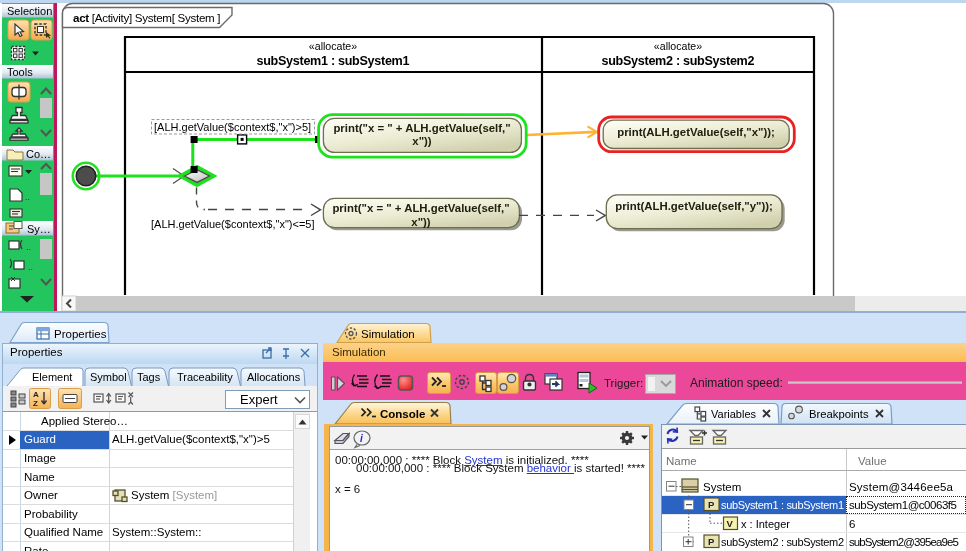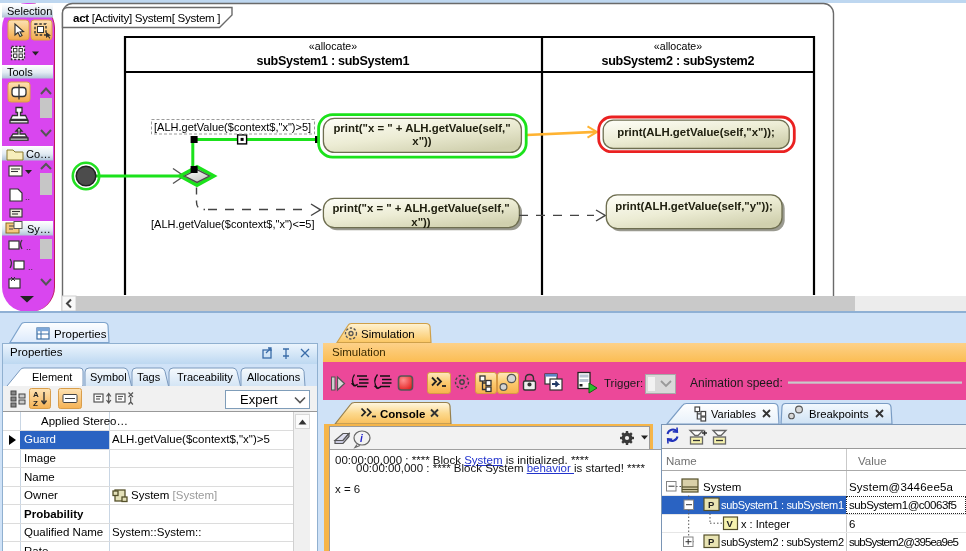--- a/index.html
+++ b/index.html
@@ -7,21 +7,21 @@
   #app{position:relative;width:966px;height:551px;overflow:hidden;background:#ffffff;}
   .abs{position:absolute;}
   svg text{font-family:"Liberation Sans",sans-serif;}
 </style>
 </head>
 <body>
 <div id="app">
 
   <div class="abs" style="left:0;top:0;width:966px;height:3px;background:#bed7f0;"></div>
 
-  <div id="palette" class="abs" style="left:2px;top:3px;width:52px;height:309px;background:#d946ef;border-right:1px solid #be185d;border-radius:25px;">
+  <div id="palette" class="abs" style="left:2px;top:3px;width:52px;height:309px;background:#22c55e;border-right:3px solid #be185d;">
     <svg width="52" height="309" viewBox="0 0 52 309">
       <defs>
         <linearGradient id="hdrG" x1="0" y1="0" x2="0" y2="1">
           <stop offset="0" stop-color="#ffffff"></stop>
             <stop offset="0.55" stop-color="#e2ebf3"></stop>
             <stop offset="1" stop-color="#aec2d6"></stop>
         </linearGradient>
         <linearGradient id="orBtn" x1="0" y1="0" x2="0" y2="1">
           <stop offset="0" stop-color="#fce1b4"></stop>
             <stop offset="0.5" stop-color="#f8c87d"></stop>
@@ -344,21 +344,21 @@
         </div>
         <div class="abs" style="left:21px;top:40px;">Image</div>
         <div class="abs" style="left:21px;top:58.5px;">Name</div>
         <div class="abs" style="left:21px;top:77px;">Owner</div>
         <svg class="abs" style="left:109px;top:76px;" width="16" height="15" viewBox="0 0 16 15">
           <rect x="3" y="2" width="10" height="11" fill="#e3e0b8" stroke="#55502a" stroke-width="1.3"></rect>
           <rect x="1" y="3" width="5" height="4.5" fill="#e3e0b8" stroke="#55502a" stroke-width="1.3"></rect>
           <rect x="10" y="9" width="5" height="4.5" fill="#e3e0b8" stroke="#55502a" stroke-width="1.3"></rect>
         </svg>
         <div class="abs" style="left:128px;top:77px;">System <span style="color:#9a9a9a">[System]</span></div>
-        <div class="abs" style="left:21px;top:95.5px;font-weight:bold;">Probability</div>
+        <div class="abs" style="left:21px;top:95.5px;">Probability</div>
         <div class="abs" style="left:21px;top:114px;">Qualified Name</div>
         <div class="abs" style="left:109px;top:114px;">System::System::</div>
         <div class="abs" style="left:21px;top:132.5px;">Rate</div>
         <div class="abs" style="left:0;top:18.2px;width:290px;height:1px;background:#dcdcdc;"></div>
         <div class="abs" style="left:0;top:36.8px;width:290px;height:1px;background:#dcdcdc;"></div>
         <div class="abs" style="left:0;top:55.3px;width:290px;height:1px;background:#dcdcdc;"></div>
         <div class="abs" style="left:0;top:73.8px;width:290px;height:1px;background:#dcdcdc;"></div>
         <div class="abs" style="left:0;top:92.3px;width:290px;height:1px;background:#dcdcdc;"></div>
         <div class="abs" style="left:0;top:110.8px;width:290px;height:1px;background:#dcdcdc;"></div>
         <div class="abs" style="left:0;top:129.3px;width:290px;height:1px;background:#dcdcdc;"></div>
@@ -528,21 +528,21 @@
             <line x1="297" y1="4" x2="297" y2="18"></line>
             <line x1="290" y1="11" x2="304" y2="11"></line>
             <line x1="292.2" y1="6.2" x2="301.8" y2="15.8"></line>
             <line x1="301.8" y1="6.2" x2="292.2" y2="15.8"></line>
           </g>
           <circle cx="297" cy="11" r="2.1" fill="#f2f2f2"></circle>
         </g>
         <path d="M311,8.5 l3.5,4 l3.5,-4 Z" fill="#222"></path>
       </svg>
 
-      <div class="abs" style="left:0;top:22px;width:319px;height:101px;background:#fff;border-top:1px solid #a0a0a0;font-size:11.5px;color:#111;padding-left:24px;">
+      <div class="abs" style="left:0;top:22px;width:319px;height:101px;background:#fff;border-top:1px solid #a0a0a0;font-size:11.5px;color:#111;">
         <div class="abs" style="left:5px;top:4px;white-space:nowrap;">00:00:00,000 : **** Block <span style="color:#2233cc;text-decoration:underline;">System</span> is initialized. ****</div>
         <div class="abs" style="left:5px;top:12px;white-space:nowrap;margin-left:21px;">00:00:00,000 : **** Block System <span style="color:#2233cc;text-decoration:underline;">behavior </span>is started! ****</div>
         <div class="abs" style="left:5px;top:33px;">x = 6</div>
       </div>
     </div>
   </div>
 
   <div class="abs" style="left:661px;top:424px;width:305px;height:127px;background:#f1f1f1;border:1px solid #7a95b5;border-right:none;border-bottom:none;box-sizing:border-box;">
 
     <svg class="abs" style="left:0;top:0;" width="304" height="23" viewBox="0 0 304 23">

